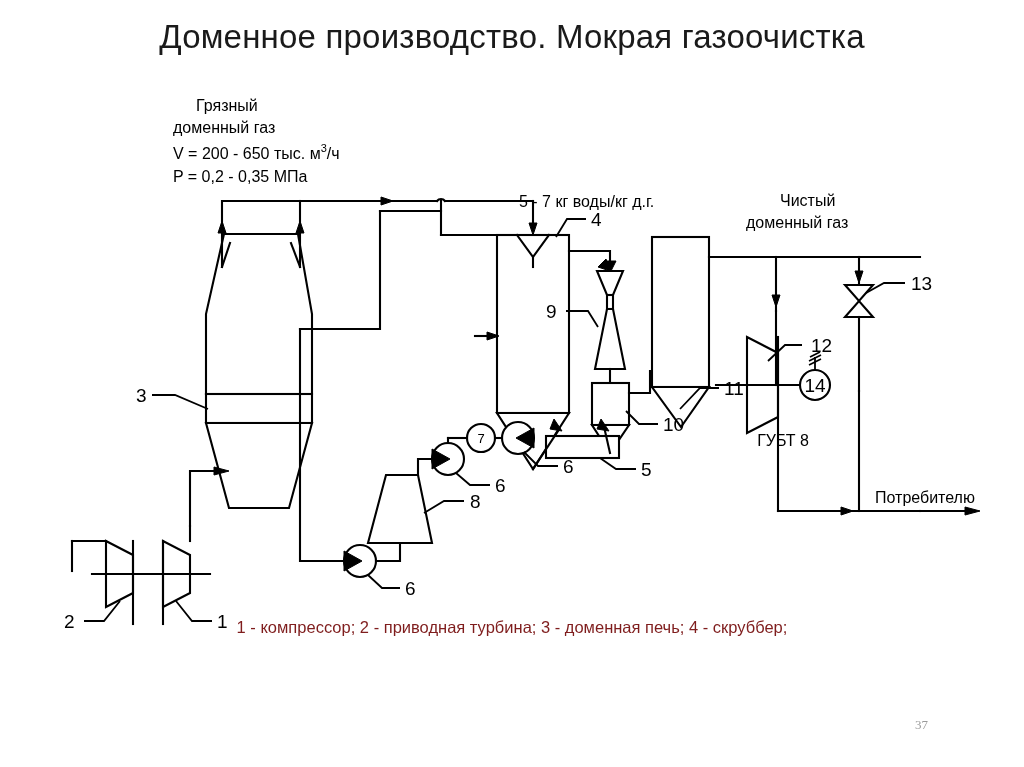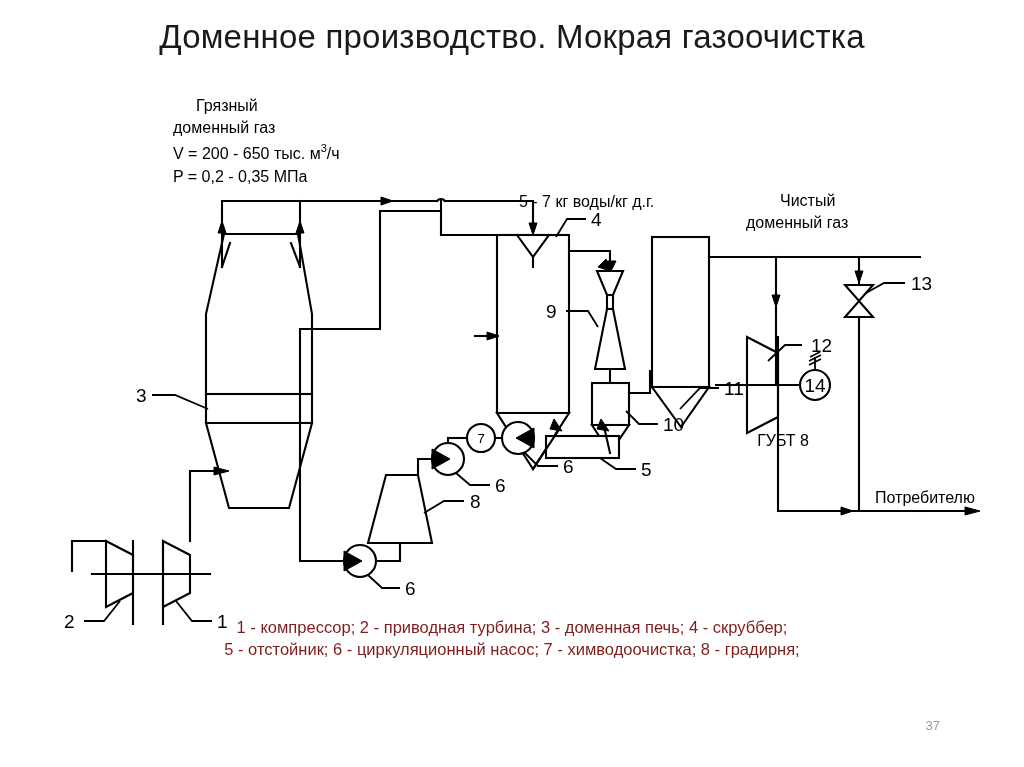--- a/index.html
+++ b/index.html
@@ -33,23 +33,23 @@
   #legend{
     position:absolute;left:0;top:616px;width:1024px;
     text-align:center;
     font-size:16.5px;
     line-height:22px;
     color:#7f1d1d;
     font-family:"Liberation Sans",sans-serif;
   }
   #legend div{white-space:nowrap;}
   #pageno{
-    position:absolute;right:84px;bottom:34px;
+    position:absolute;right:96px;bottom:34px;
     font-size:13px;color:#9a9a9a;
-    font-family:Liberation Sans, sans-serif;
+    font-family:Liberation Serif, serif;
   }
 </style>
 </head>
 <body>
 
 <div id="slide">
 
   <div id="title">Доменное производство. Мокрая газоочистка</div>
 
   <div id="figure">
@@ -305,18 +305,17 @@
 
       <path class="ln-thin" d="M176,530 L192,550 L212,550"></path>
       <text class="txt-num" x="217" y="557">1</text>
     </g>
 
   </svg>
   </div>
 
   <div id="legend">
     <div>1 - компрессор; 2 - приводная турбина; 3 - доменная печь; 4 - скруббер;</div>
-    <div>5 - отстойник; 6 - циркуляционный насос; 7 -  химводоочистка; 8 - градирня;</div>
   </div>
 
   <div id="pageno">37</div>
 
 </div>
 
 </body></html>

